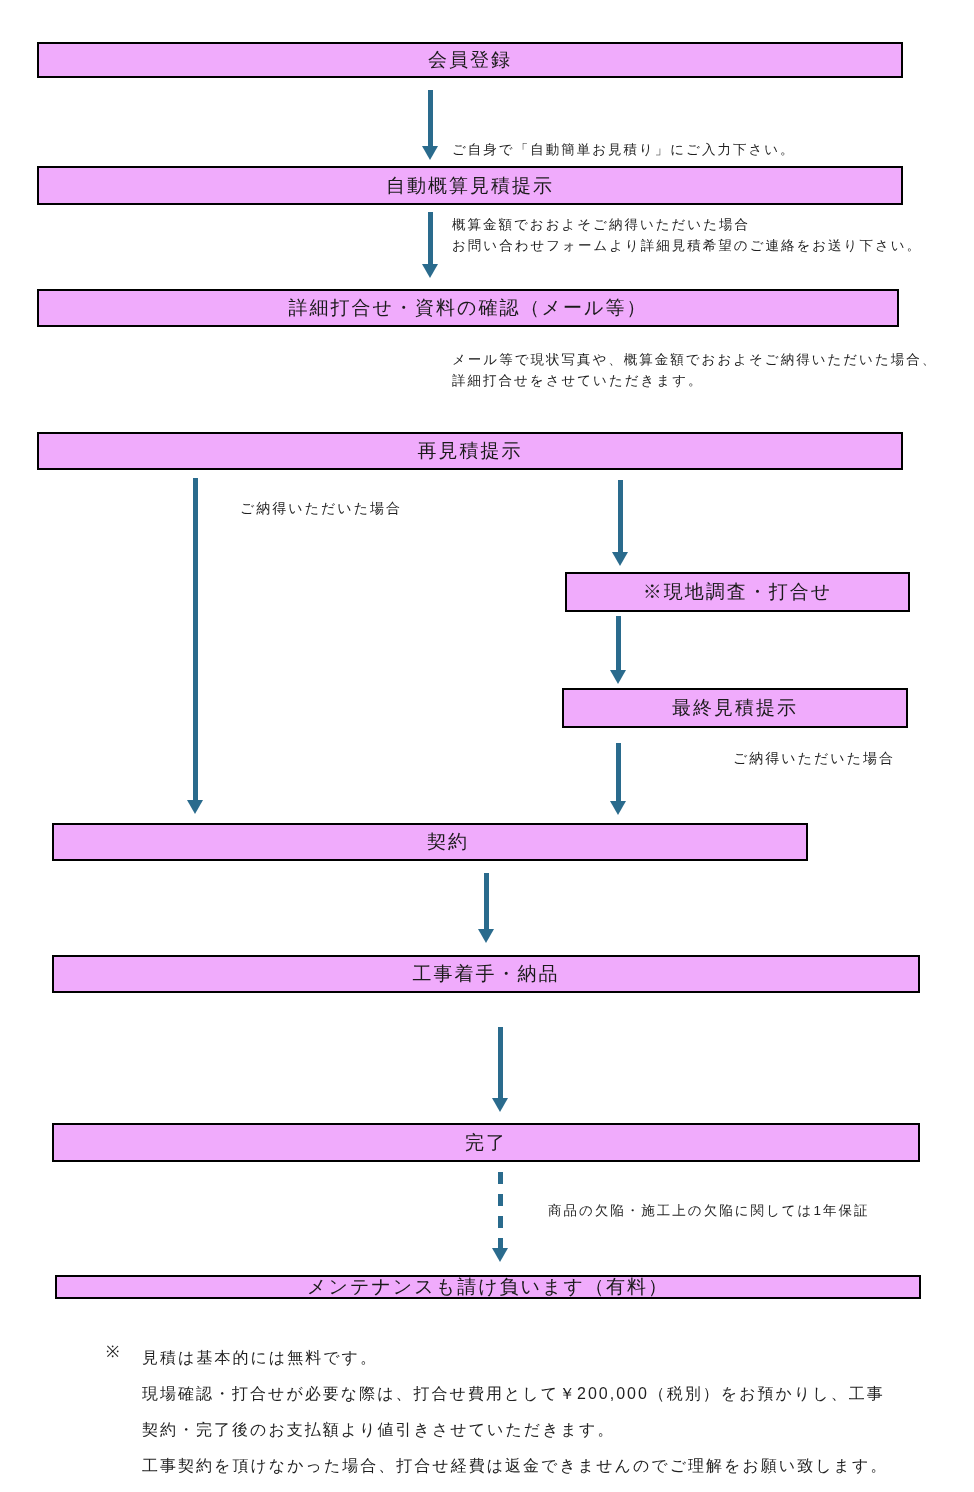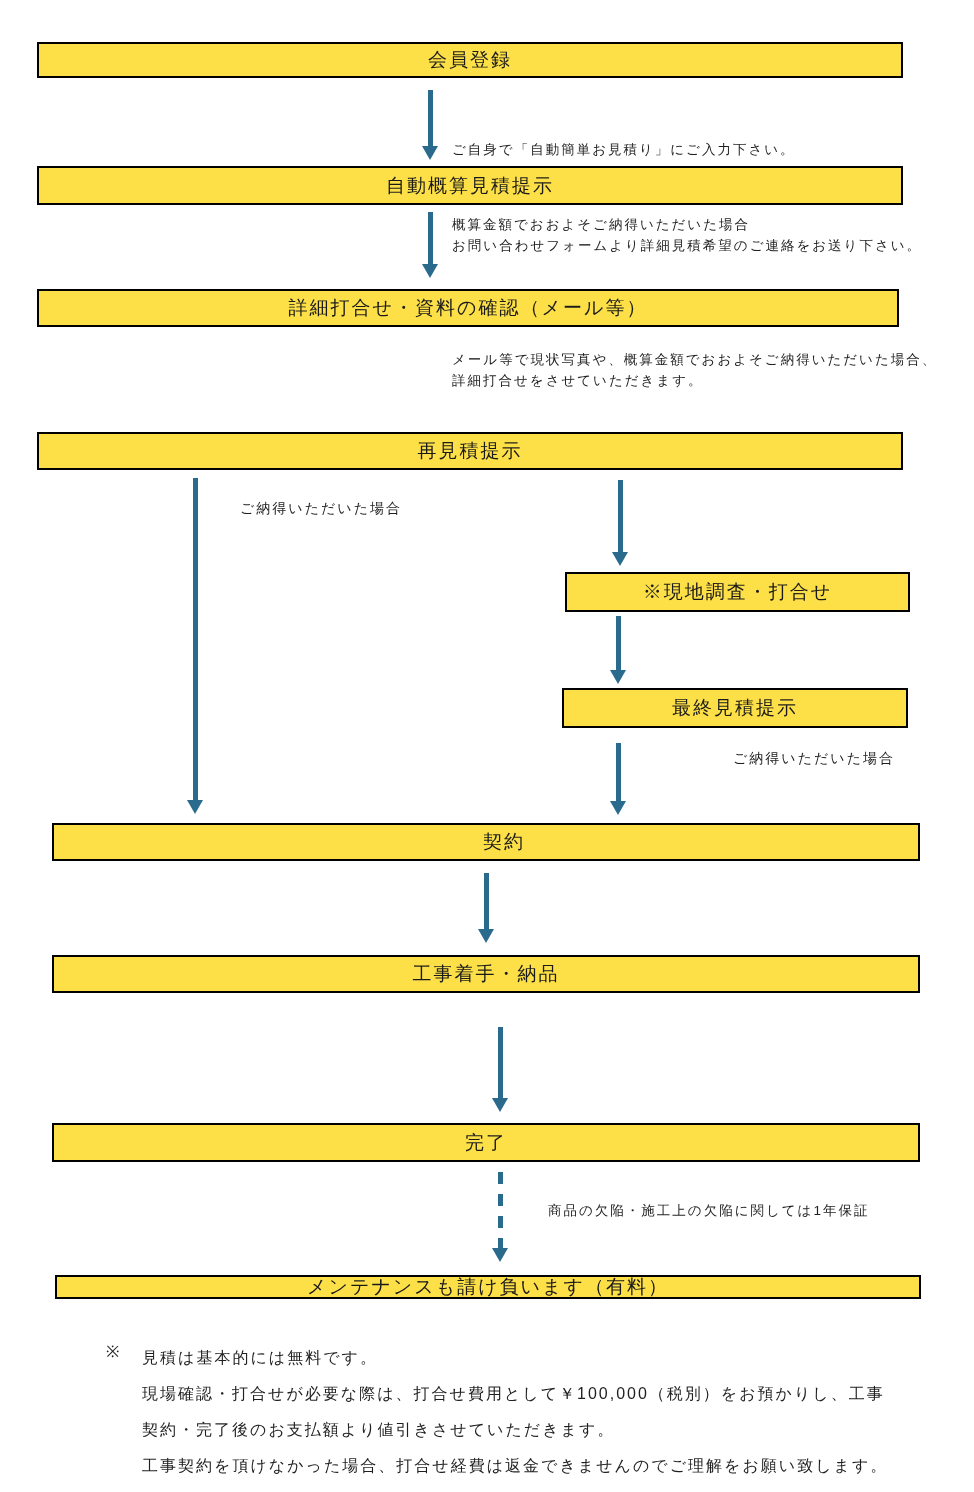--- a/index.html
+++ b/index.html
@@ -3,21 +3,21 @@
 <meta charset="utf-8">
 <style>
   html,body { margin:0; padding:0; background:#ffffff; }
   body { font-family: "Liberation Sans", sans-serif; color:#1f1f1f; }
   .canvas {
     position:relative; width:974px; height:1492px; background:#ffffff;
     overflow:hidden; margin:0 auto;
   }
   .box {
     position:absolute; box-sizing:border-box;
-    border:2px solid #000000; background:#fde047;
+    border:2px solid #000000; background:#f0abfc;
     display:flex; align-items:center; justify-content:center;
     font-size:19px; letter-spacing:2px; color:#1a1a1a;
     white-space:nowrap;
   }
   .note {
     position:absolute; font-size:13.5px; letter-spacing:2px;
     line-height:21px; color:#1f1f1f; white-space:pre-line;
   }
   .branch-label { font-size:14px; }
   .arrow {
@@ -49,21 +49,21 @@
   <div class="box" style="left:37px; top:166px; width:866px; height:39px;">自動概算見積提示</div>
 
   <div class="box" style="left:37px; top:289px; width:862px; height:38px;">詳細打合せ・資料の確認（メール等）</div>
 
   <div class="box" style="left:37px; top:432px; width:866px; height:38px;">再見積提示</div>
 
   <div class="box" style="left:565px; top:572px; width:345px; height:40px;">※現地調査・打合せ</div>
 
   <div class="box" style="left:562px; top:688px; width:346px; height:40px;">最終見積提示</div>
 
-  <div class="box" style="left:52px; top:823px; width:868px; height:38px;padding-left:36px;">契約</div>
+  <div class="box" style="left:52px; top:823px; width:756px; height:38px;padding-left:36px;">契約</div>
 
   <div class="box" style="left:52px; top:955px; width:868px; height:38px;">工事着手・納品</div>
 
   <div class="box" style="left:52px; top:1123px; width:868px; height:39px;">完了</div>
 
   <div class="box" style="left:55px; top:1275px; width:866px; height:24px;">メンテナンスも請け負います（有料）</div>
 
   <div class="arrow" style="left:422px; top:90px;">
     <div class="shaft" style="height:56px;"></div>
     <div class="head"></div>
@@ -120,18 +120,18 @@
   <div class="note branch-label" style="left:240px; top:498px;">ご納得いただいた場合</div>
 
   <div class="note branch-label" style="left:733px; top:748px;">ご納得いただいた場合</div>
 
   <div class="note" style="left:548px; top:1200px;">商品の欠陥・施工上の欠陥に関しては1年保証</div>
 
   <div class="footnote-mark" style="left:106px; top:1340px;">※</div>
 
   <div class="footnote" style="left:142px; top:1340px;">
     <div>見積は基本的には無料です。</div>
-    <div>現場確認・打合せが必要な際は、打合せ費用として￥100,000（税別）をお預かりし、工事</div>
+    <div>現場確認・打合せが必要な際は、打合せ費用として￥200,000（税別）をお預かりし、工事</div>
     <div>契約・完了後のお支払額より値引きさせていただきます。</div>
     <div>工事契約を頂けなかった場合、打合せ経費は返金できませんのでご理解をお願い致します。</div>
   </div>
 
 </div>
 
 </body></html>

